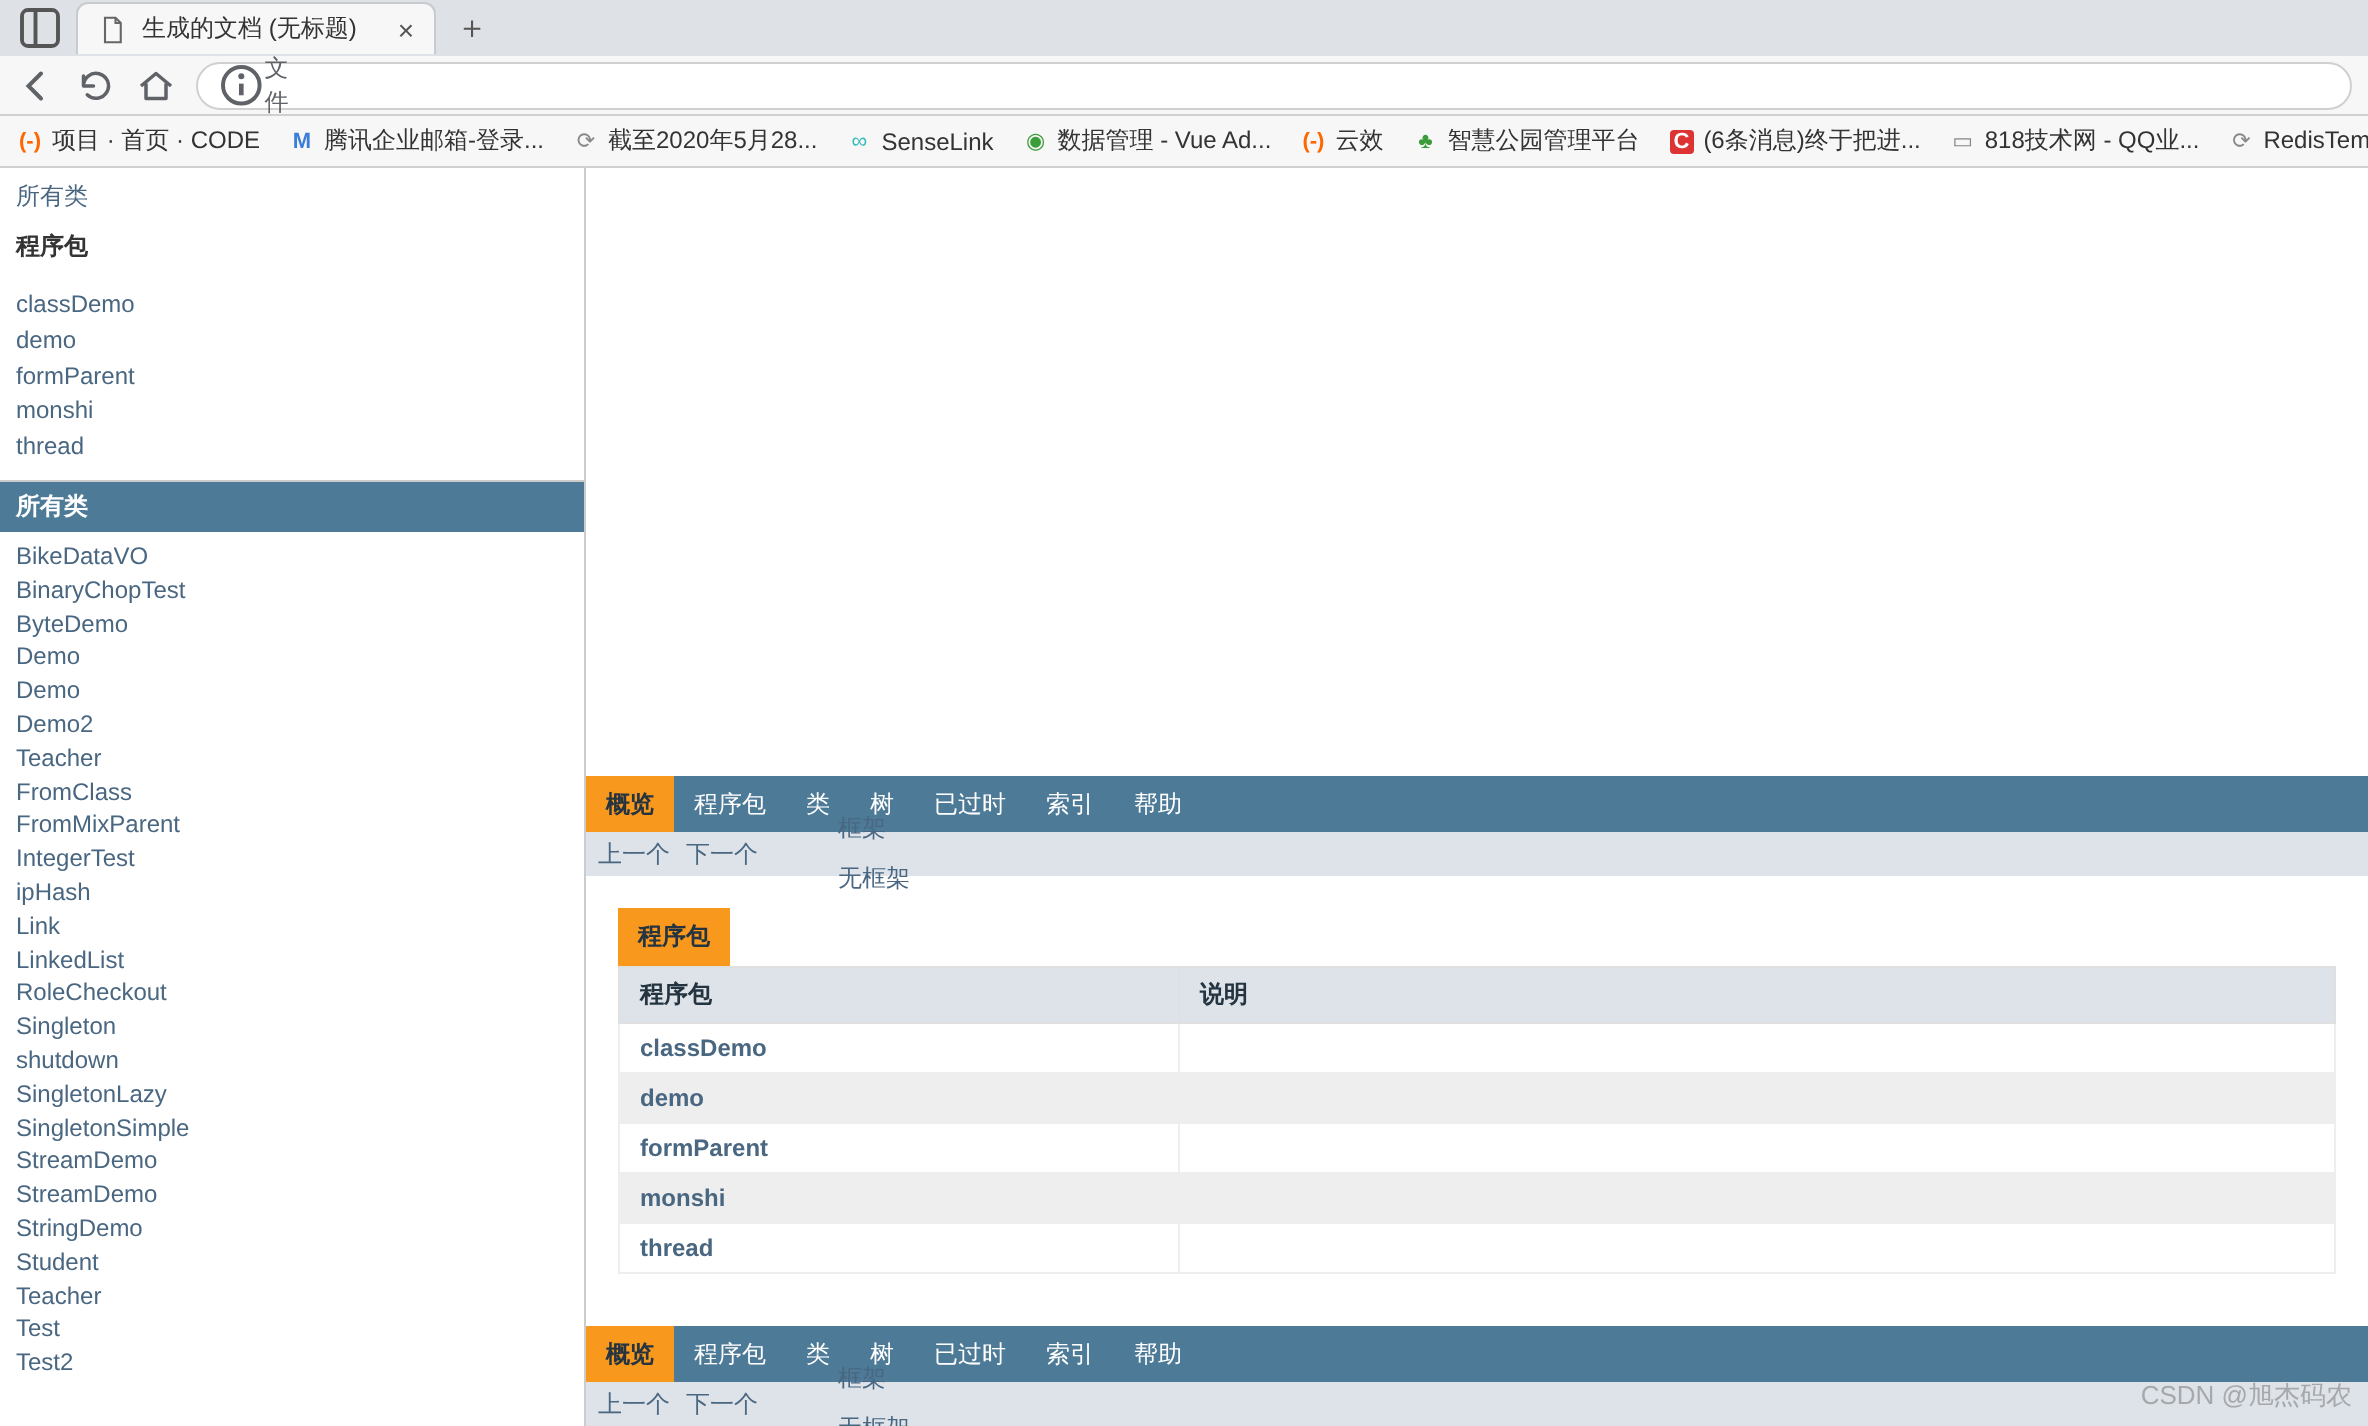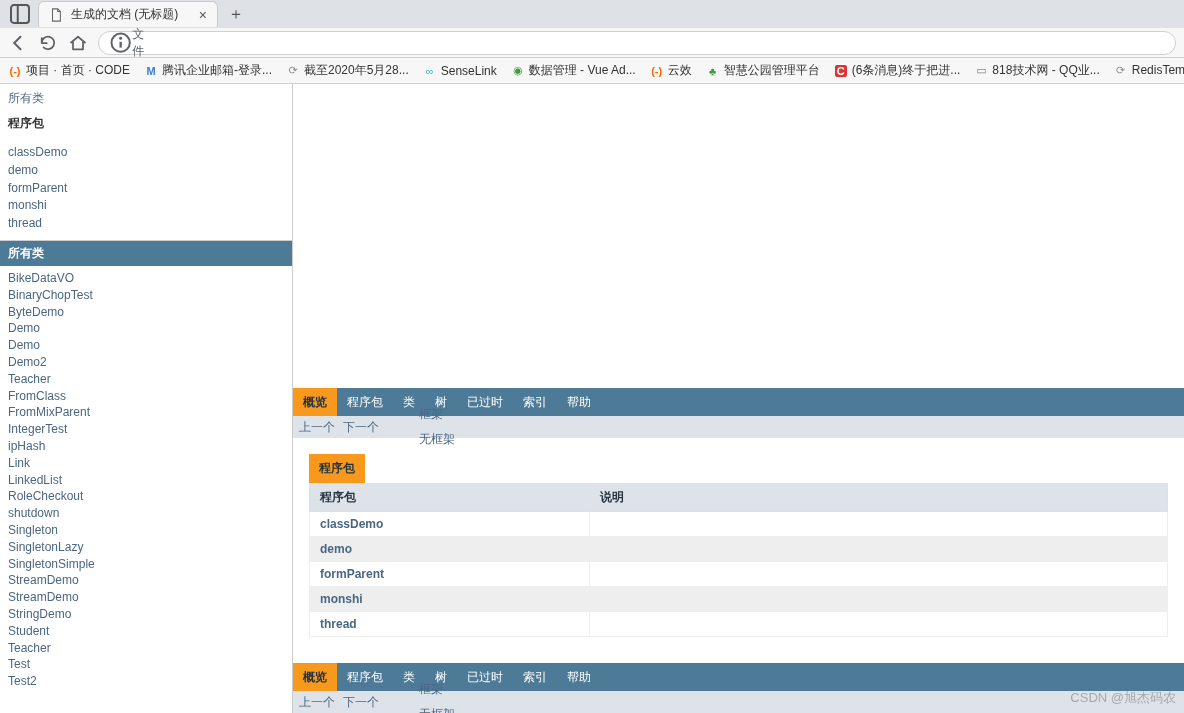--- a/index.html
+++ b/index.html
@@ -202,22 +202,22 @@
           <a href="#">Demo</a>
           <a href="#">Demo2</a>
           <a href="#">Teacher</a>
           <a href="#">FromClass</a>
           <a href="#">FromMixParent</a>
           <a href="#">IntegerTest</a>
           <a href="#">ipHash</a>
           <a href="#">Link</a>
           <a href="#">LinkedList</a>
           <a href="#">RoleCheckout</a>
+          <a href="#">Singleton</a>
           <a href="#">shutdown</a>
-          <a href="#">Singleton</a>
           <a href="#">SingletonLazy</a>
           <a href="#">SingletonSimple</a>
           <a href="#">StreamDemo</a>
           <a href="#">StreamDemo</a>
           <a href="#">StringDemo</a>
           <a href="#">Student</a>
           <a href="#">Teacher</a>
           <a href="#">Test</a>
           <a href="#">Test2</a>
         </div>

